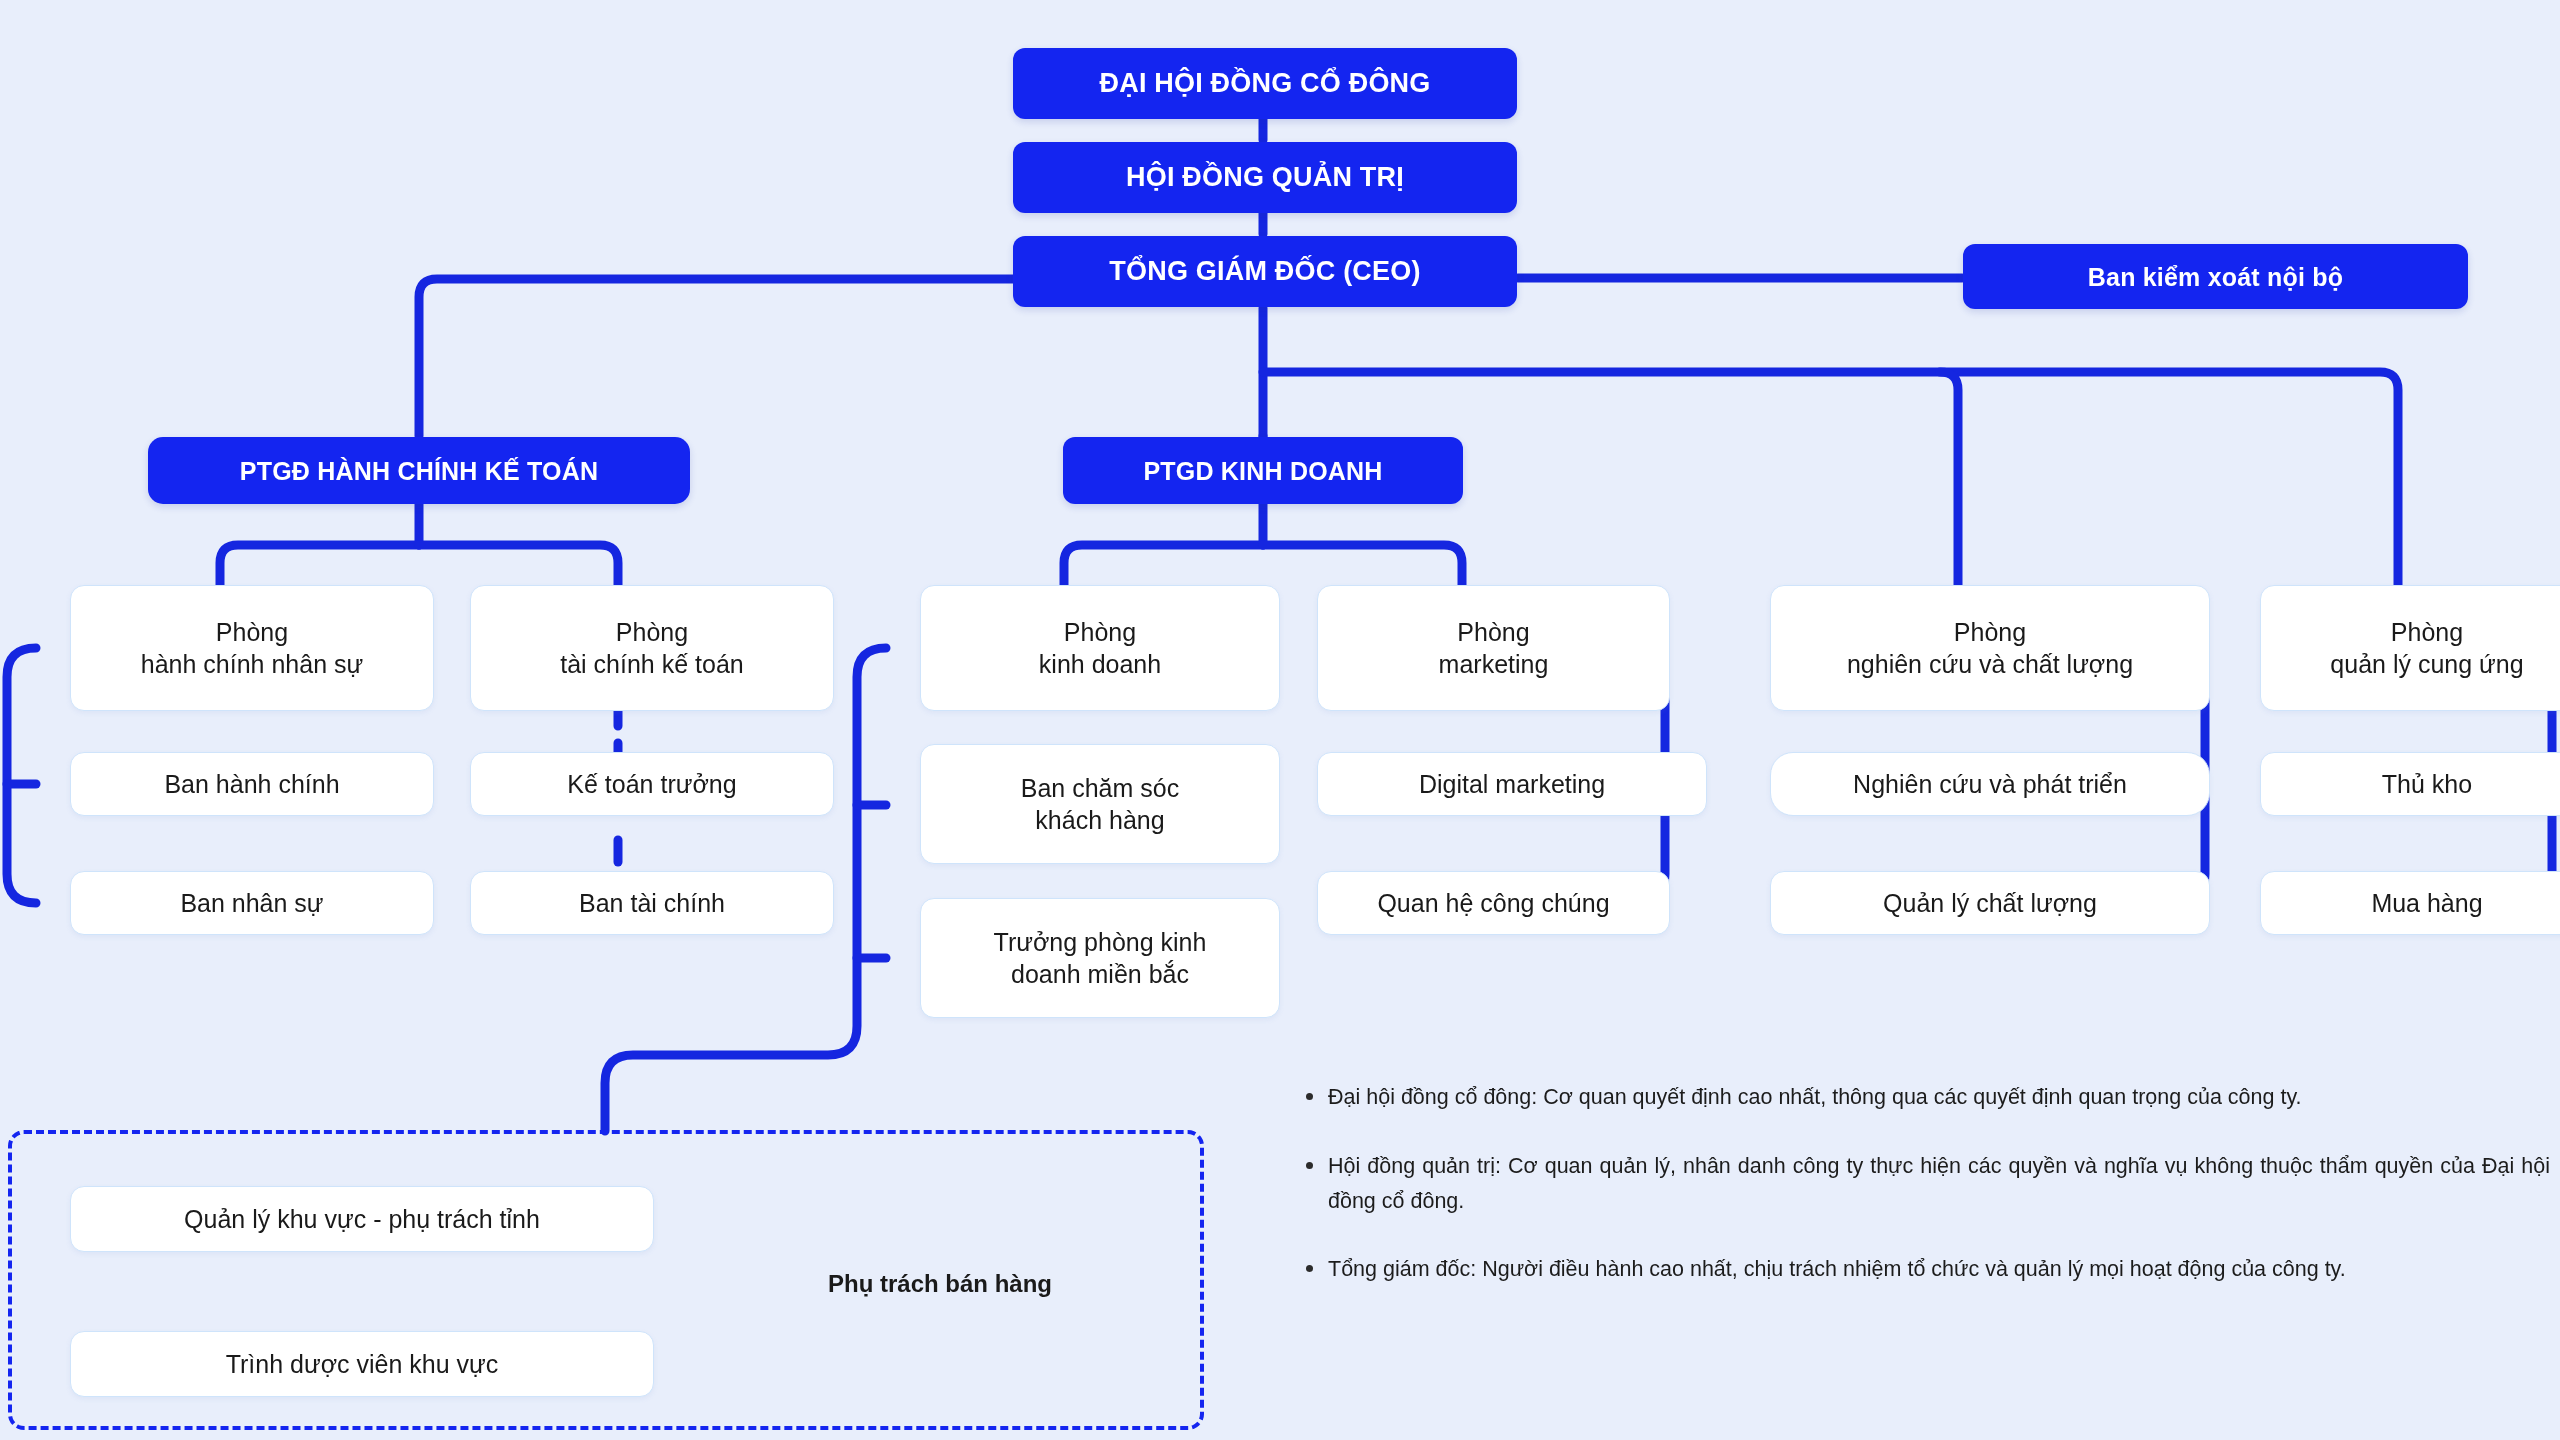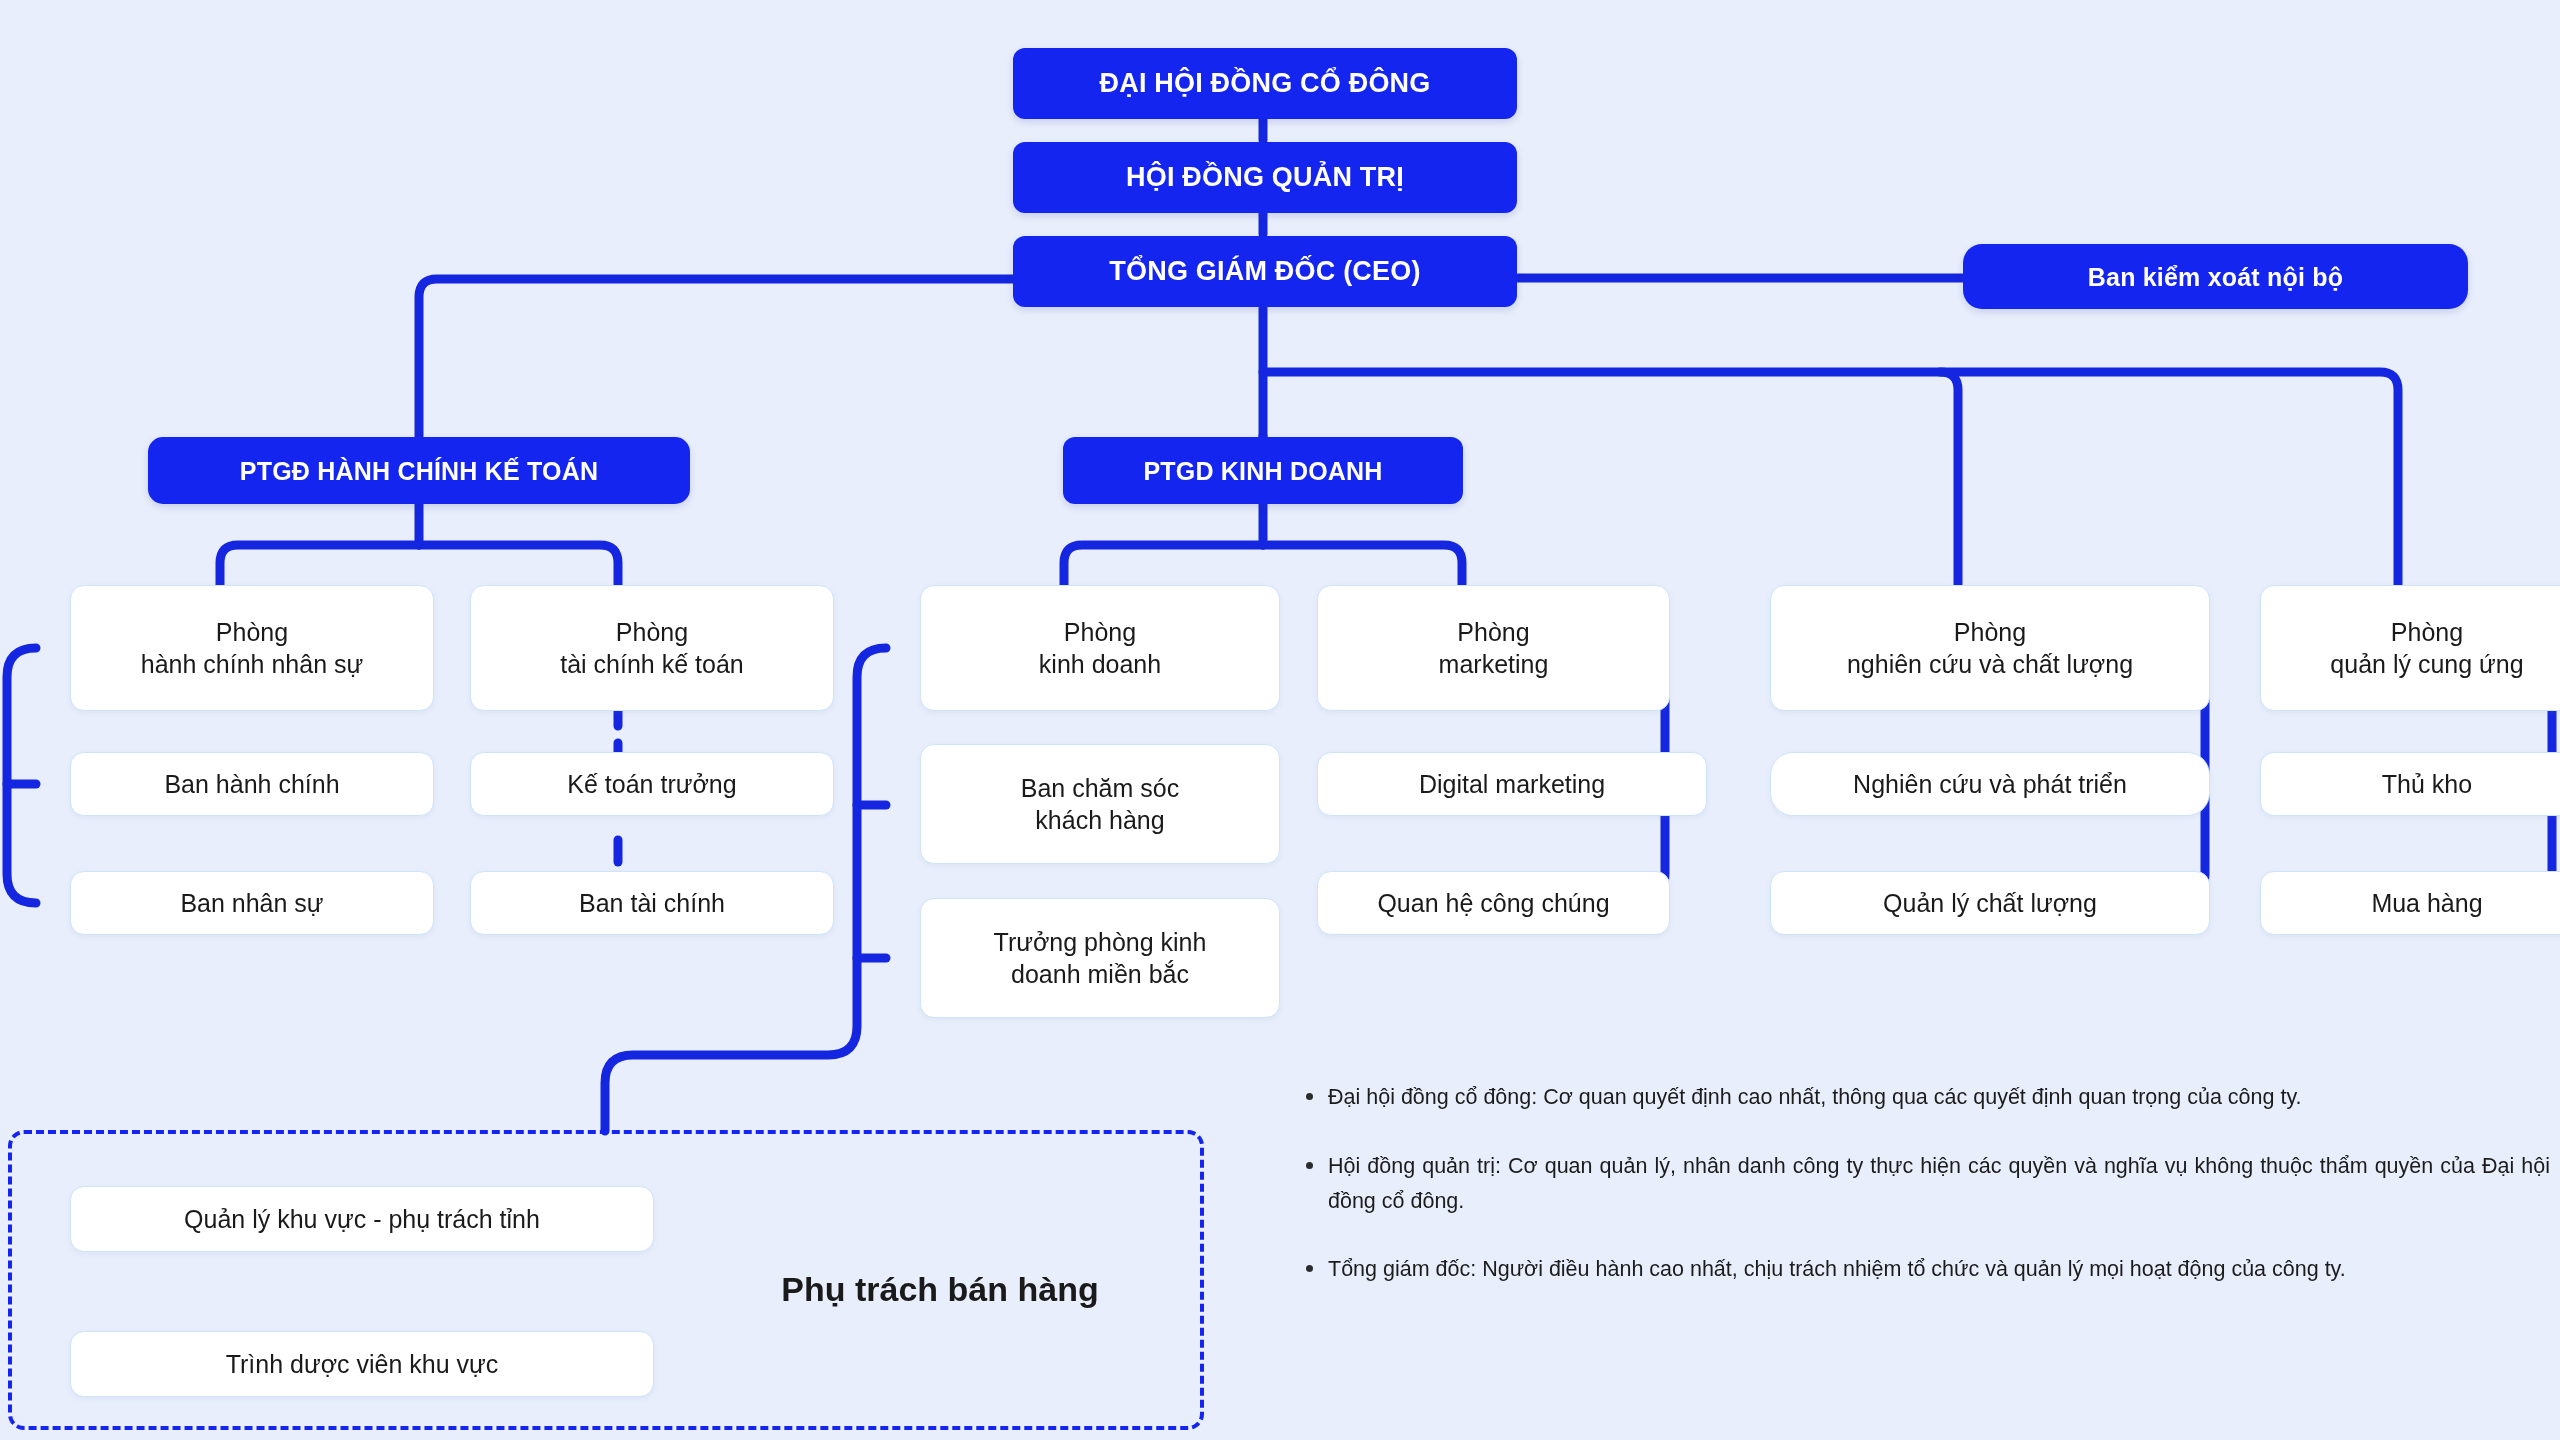--- a/index.html
+++ b/index.html
@@ -32,21 +32,21 @@
     box-shadow:0 2px 5px rgba(120,150,210,.10);
     margin-left:34px;
   }
 
   
   .group-dash{
     position:absolute;box-sizing:border-box;
     border:4px dashed #1425f0;border-radius:16px;background:transparent;
   }
   .group-label{
-    position:absolute;font-size:34px;font-weight:bold;color:#1a1a1a;
+    position:absolute;font-size:24px;font-weight:bold;color:#1a1a1a;
     text-align:center;
   }
 
   
   #notes{position:absolute;box-sizing:border-box;}
   #notes ul{margin:0;padding:0;list-style:none;}
   #notes li{
     position:relative;padding-left:28px;margin-bottom:34px;
     font-size:21.5px;line-height:1.62;color:#1c1c1c;
     text-align:justify;
@@ -116,21 +116,21 @@
   </div>
 
   <div class="node prim s1" style="left:1013px;top:142px;width:504px;height:71px;">
     <span>HỘI ĐỒNG QUẢN TRỊ</span>
   </div>
 
   <div class="node prim s1" style="left:1013px;top:236px;width:504px;height:71px;">
     <span>TỔNG GIÁM ĐỐC (CEO)</span>
   </div>
 
-  <div class="node prim s2" style="left:1963px;top:244px;width:505px;height:65px;border-radius:19px;">
+  <div class="node prim s2" style="left:1963px;top:244px;width:505px;height:65px;">
     <span>Ban kiểm xoát nội bộ</span>
   </div>
 
   <div class="node prim s2" style="left:148px;top:437px;width:542px;height:67px;border-radius:15px;">
     <span>PTGĐ HÀNH CHÍNH KẾ TOÁN</span>
   </div>
 
   <div class="node prim s2" style="left:1063px;top:437px;width:400px;height:67px;">
     <span>PTGD KINH DOANH</span>
   </div>

